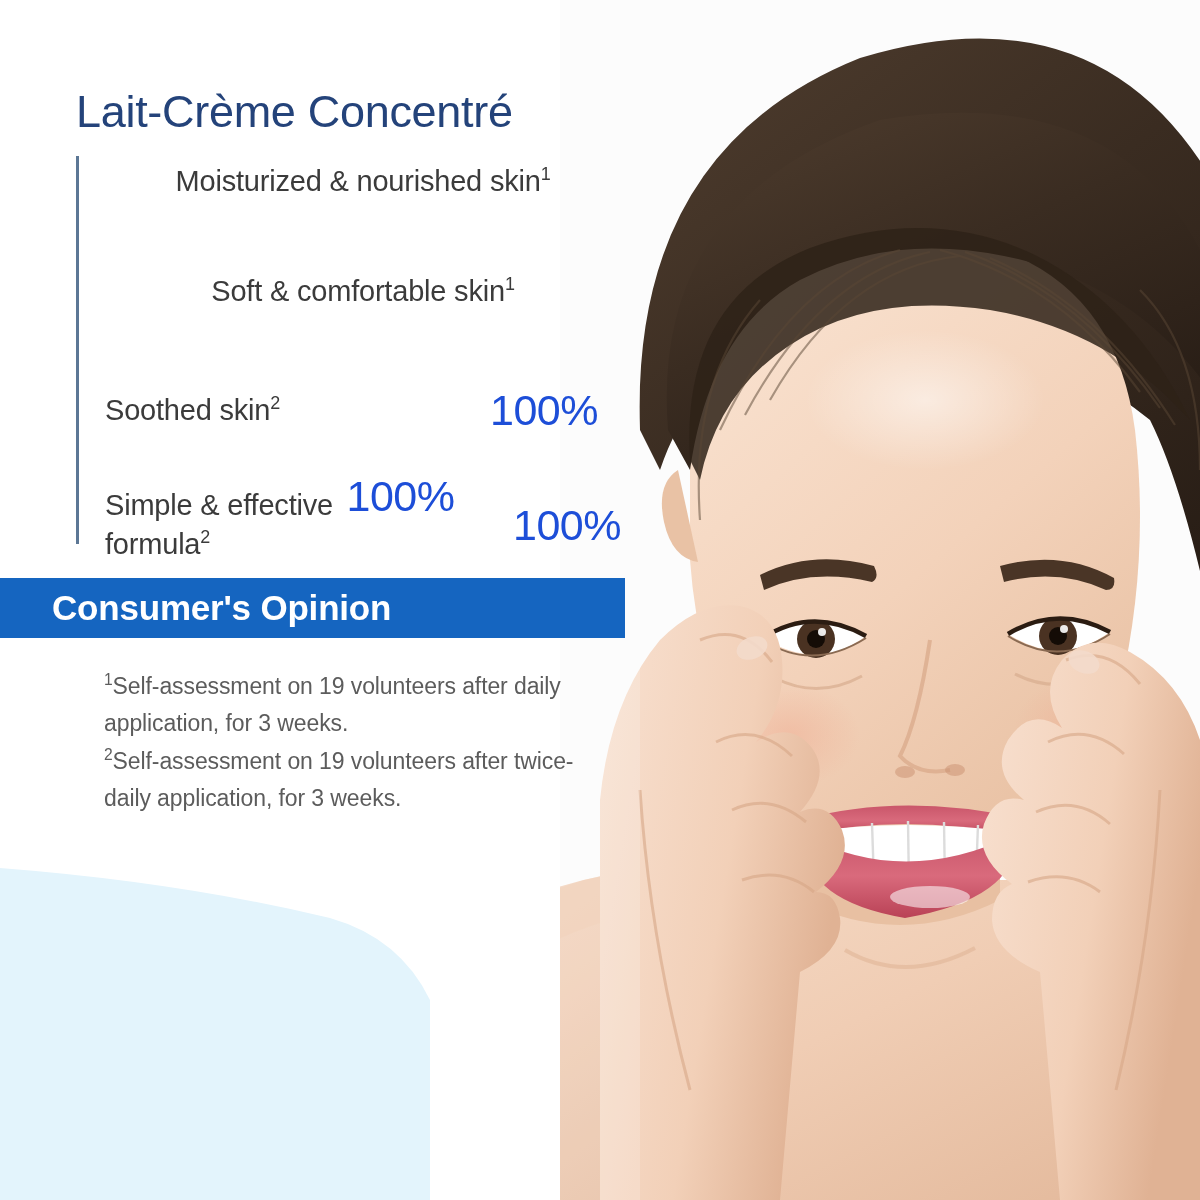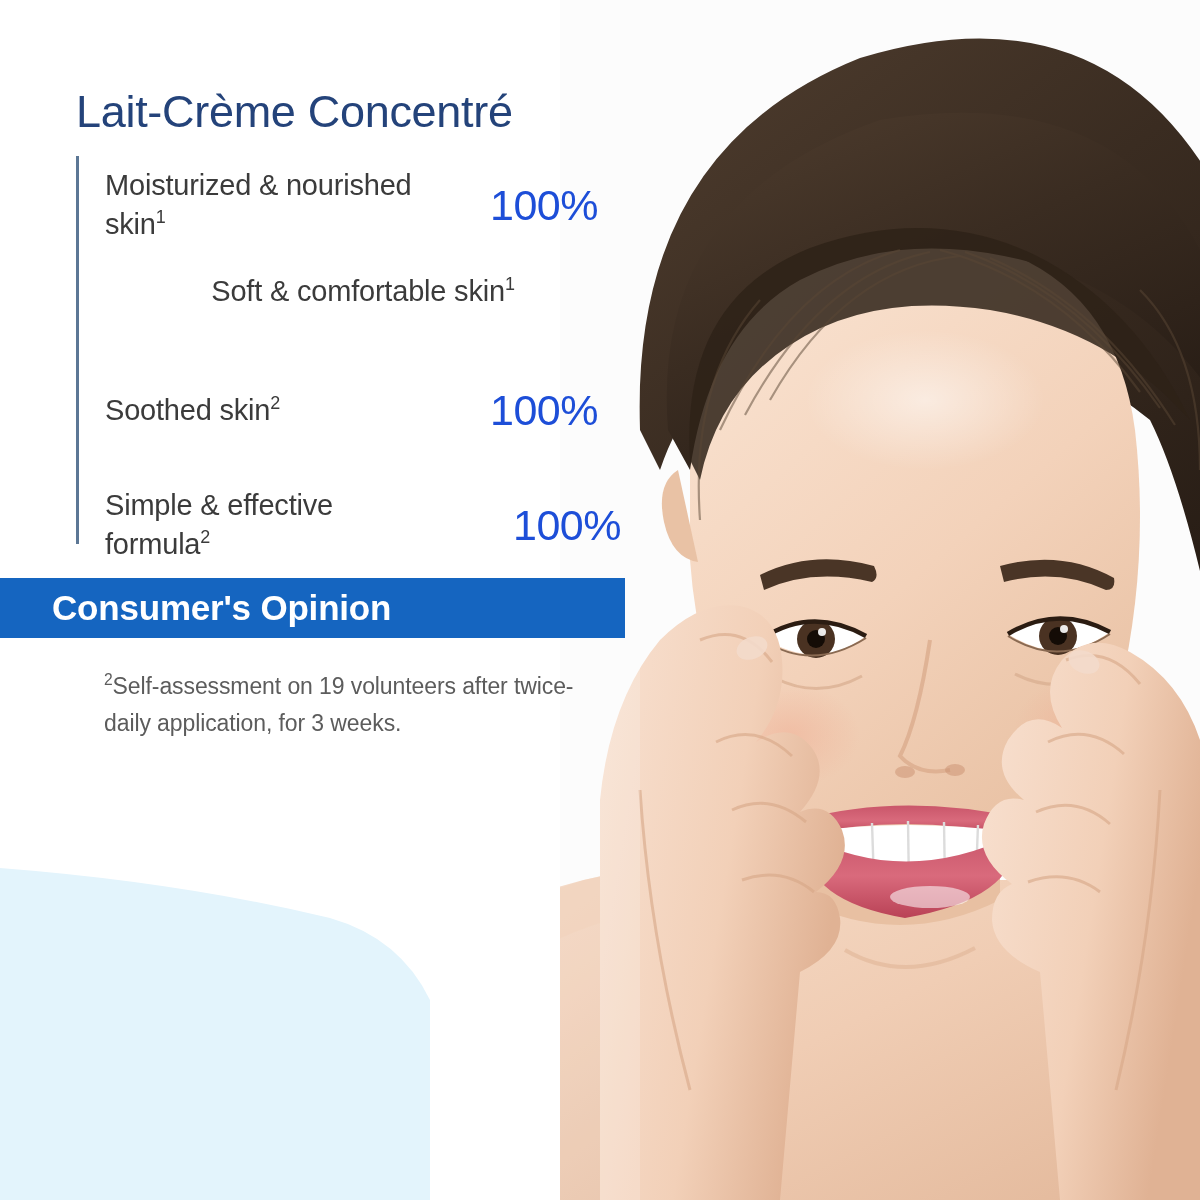--- a/index.html
+++ b/index.html
@@ -73,21 +73,21 @@
     background: #5C7795;
   }
   .claim-row {
     position: absolute;
     left: 29px;
     width: 516px;
     display: flex;
     align-items: center;
     justify-content: flex-start;
   }
-  .claim-row.r0 { top: 8px;   height: 86px; }
+  .claim-row.r0 { top: 8px;   height: 86px; flex-direction: column; }
   .claim-row.r1 { top: 118px; height: 86px; flex-direction: column; }
   .claim-row.r2 { top: 232px; height: 48px; }
   .claim-row.r3 { top: 328px; height: 86px; justify-content: space-between; }
 
   .claim-label {
     flex: 0 0 310px;
     font-size: 29px;
     line-height: 1.33;
     color: #3b3b3b;
     font-weight: 400;
@@ -342,16 +342,17 @@
         <div class="claim-value">100%</div>
       </div>
     </div>
   </div>
 
   <div class="banner">
     <span class="banner-title">Consumer's Opinion</span>
   </div>
 
   <div class="footnotes">
+    <p class="footnote"><sup>1</sup><span>Self-assessment on 19 volunteers after daily application, for 3 weeks.</span></p>
     <p class="footnote"><sup>2</sup><span>Self-assessment on 19 volunteers after twice-daily application, for 3 weeks.</span></p>
   </div>
 
 </div>
 
 </body></html>

